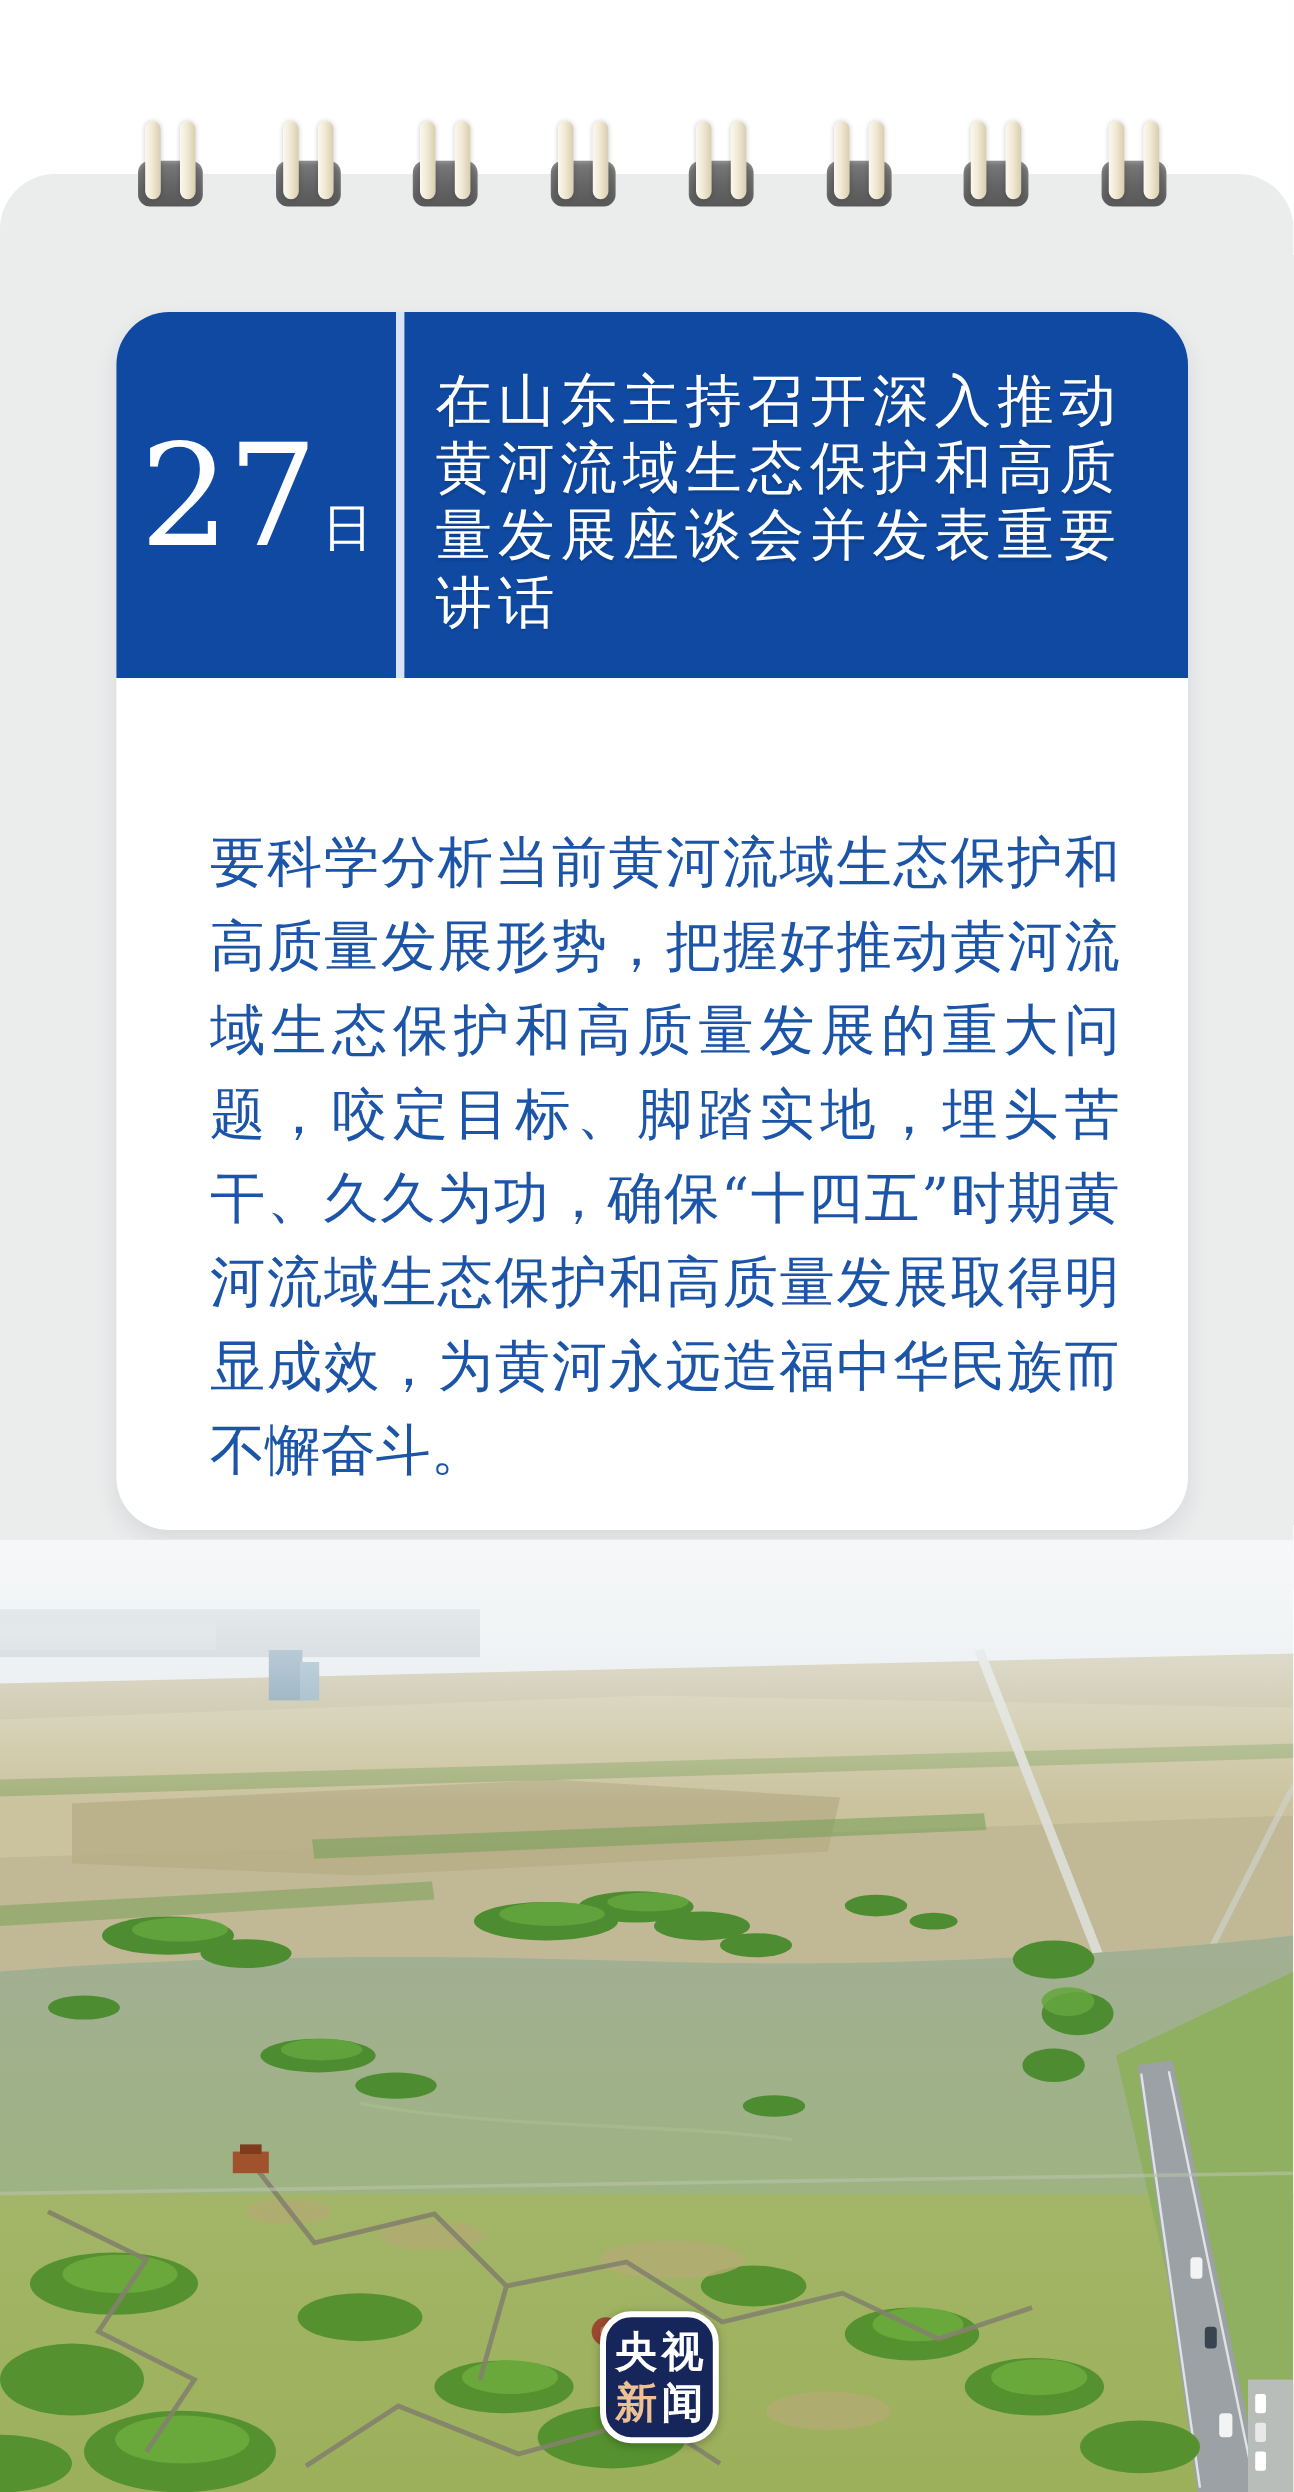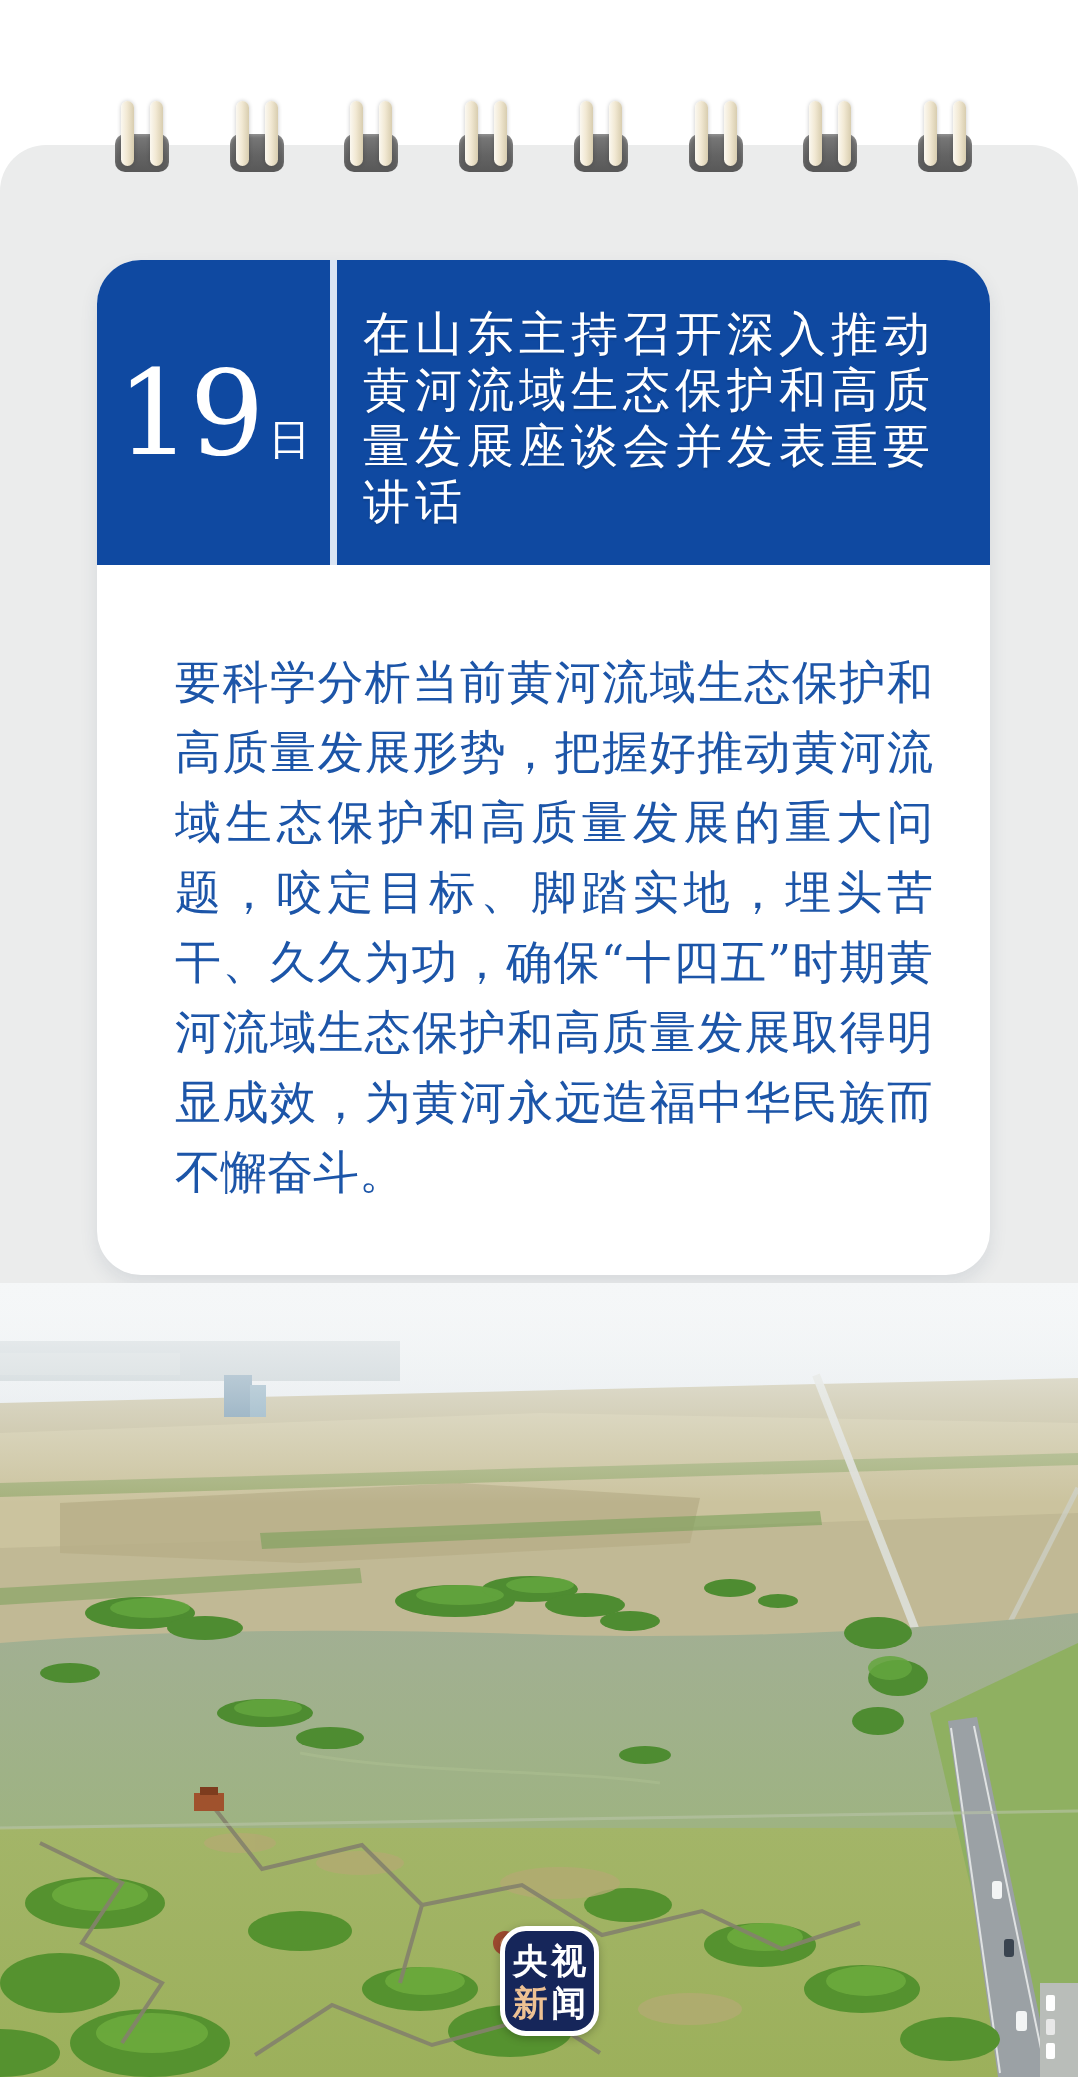--- a/index.html
+++ b/index.html
@@ -54,20 +54,21 @@
     text-shadow:0 2px 2px rgba(0,0,0,.12);
   }
   .card-body{
     position:absolute;left:0;top:305px;width:893px;height:710px;
     box-sizing:border-box;padding:82px 57px 0 78px;
   }
   .body-text{
     font-family:"DejaVu Serif","Liberation Serif",serif;
     color:#1c55a8;font-size:46px;line-height:70px;letter-spacing:0px;
     text-align:justify;
+    margin-top:36px;
   }
   
   .photo{
     position:absolute;left:0;top:1283px;width:1078px;height:794px;overflow:hidden;
   }
   .photo svg{display:block;}
   
   .logo{
     position:absolute;left:500px;top:1926px;width:99px;height:110px;
     box-sizing:border-box;background:#16265a;border:5px solid #ffffff;
@@ -112,21 +113,21 @@
       <div class="bind-prong" style="left: 838.2px;"></div>
       <div class="bind-slot" style="left: 917.9px;"></div>
       <div class="bind-prong" style="left: 923.9px;"></div>
       <div class="bind-prong" style="left: 952.9px;"></div>
     </div>
 
   <div class="card">
     <div class="card-header">
       <div class="hdr-date">
         <div class="date-wrap">
-          <span class="date-num">19</span>
+          <span class="date-num">27</span>
           <span class="date-unit">日</span>
         </div>
       </div>
       <div class="hdr-divider"></div>
       <div class="hdr-title">在山东主持召开深入推动黄河流域生态保护和高质量发展座谈会并发表重要讲话</div>
     </div>
     <div class="card-body">
       <div class="body-text">要科学分析当前黄河流域生态保护和高质量发展形势，把握好推动黄河流域生态保护和高质量发展的重大问题，咬定目标、脚踏实地，埋头苦干、久久为功，确保“十四五”时期黄河流域生态保护和高质量发展取得明显成效，为黄河永远造福中华民族而不懈奋斗。</div>
     </div>
   </div>

